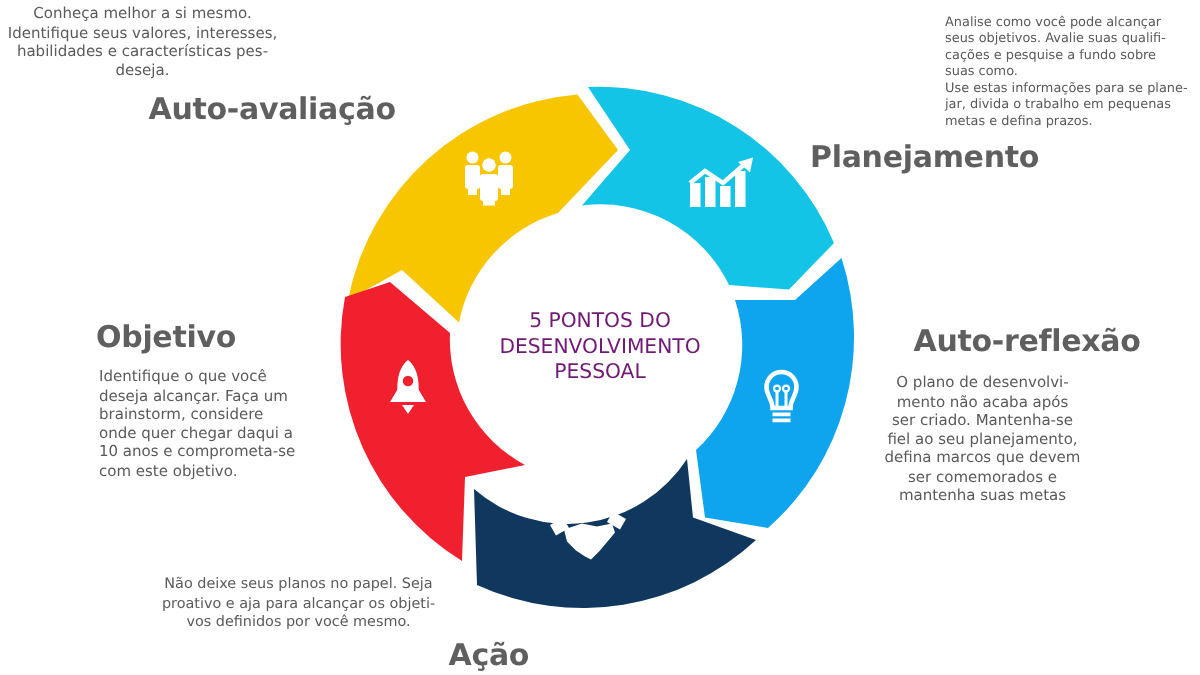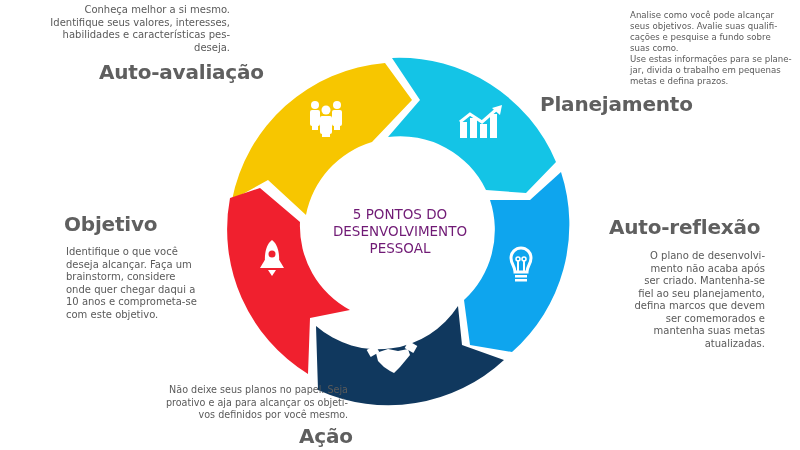--- a/index.html
+++ b/index.html
@@ -1,21 +1,21 @@
 <!DOCTYPE html>
 <html><head>
 <meta charset="utf-8">
 <style>
   html, body { margin: 0; padding: 0; }
   body { width: 800px; height: 450px; background: #ffffff; position: relative; overflow: hidden;
          font-family: "DejaVu Sans", sans-serif; color: #555; }
   .heading { position: absolute; font-family: "DejaVu Sans", sans-serif; font-weight: bold; color: #5f5f5f; font-size: 20px; white-space: nowrap; letter-spacing: -0.2px; }
   .desc { position: absolute; font-family: "DejaVu Sans", sans-serif; font-size: 10px; line-height: 12.5px; color: #5a5a5a; }
   .desc-small { font-size: 8.6px; line-height: 11px; }
-  .right { text-align: right; padding-left: 40px; }
+  .right { text-align: center; }
   .left { text-align: left; }
   svg.ring { position: absolute; left: 0; top: 0; }
   .center-title { position: absolute; left: 305px; top: 206px; width: 190px; text-align: center;
                   font-family: "DejaVu Sans", sans-serif; font-weight: normal; font-size: 13.5px; line-height: 17px; color: #701a75; }
   .line { display: block; }
 </style>
 </head>
 <body>
 
 <svg class="ring" width="800" height="450" viewBox="0 0 800 450">
@@ -102,21 +102,20 @@
 
 <div class="heading" style="left:609px; top:215px;">Auto-reflexão</div>
 <div class="desc right" style="left:585px; top:250px; width:140px;">
   <span class="line">O plano de desenvolvi-</span>
   <span class="line">mento não acaba após</span>
   <span class="line">ser criado. Mantenha-se</span>
   <span class="line">fiel ao seu planejamento,</span>
   <span class="line">defina marcos que devem</span>
   <span class="line">ser comemorados e</span>
   <span class="line">mantenha suas metas</span>
-  <span class="line">atualizadas.</span>
 </div>
 
 <div class="heading" style="left:64px; top:212px;">Objetivo</div>
 <div class="desc left" style="left:66px; top:246px; width:160px;">
   <span class="line">Identifique o que você</span>
   <span class="line">deseja alcançar. Faça um</span>
   <span class="line">brainstorm, considere</span>
   <span class="line">onde quer chegar daqui a</span>
   <span class="line">10 anos e comprometa-se</span>
   <span class="line">com este objetivo.</span>

